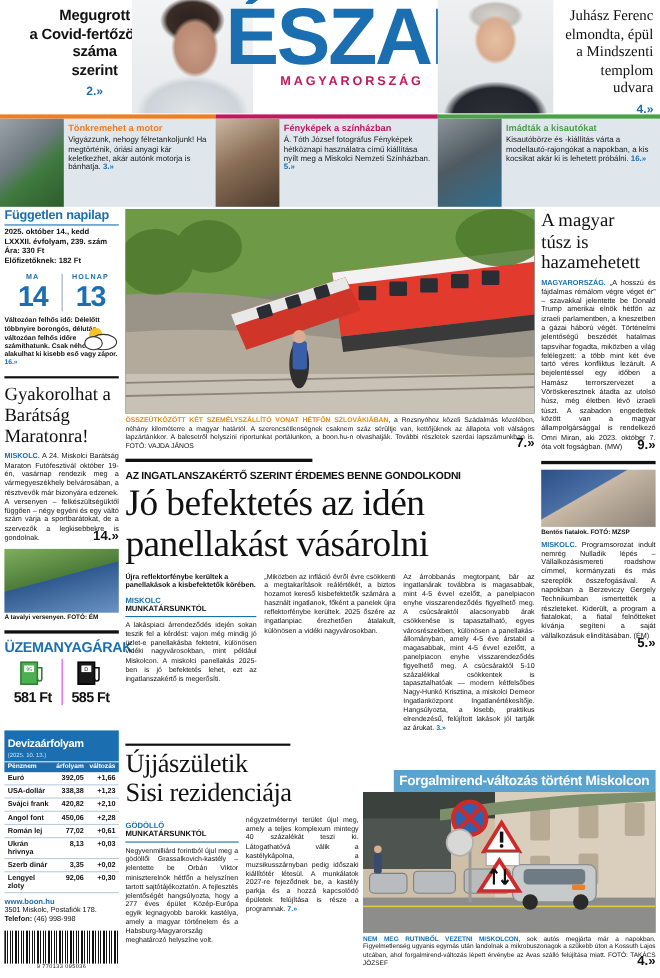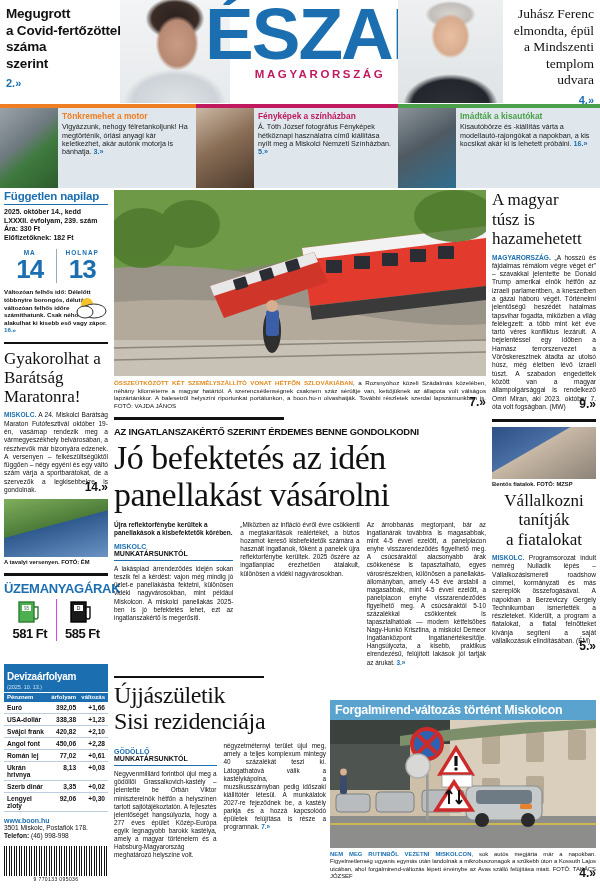--- a/index.html
+++ b/index.html
@@ -5,21 +5,21 @@
   * { margin:0; padding:0; box-sizing:border-box; }
   body {
     width:600px; height:889px; background:#ffffff;
     font-family:"Liberation Sans", sans-serif;
     overflow:hidden; position:relative;
   }
   .page { width:600px; height:889px; position:relative; }
 
   
   .masthead { position:relative; height:105px; width:600px; background:#fff; overflow:hidden; }
-  .mh-left { position:absolute; left:6px; top:6px; width:160px; }
+  .mh-left { position:absolute; left:6px; top:6px; width:160px;text-align:center; }
   .mh-left .ln {
     font-weight:bold; font-size:13.5px; line-height:16.5px; color:#111;
     letter-spacing:-0.2px;
   }
   .mh-page { color:#1b6fb0; font-weight:bold; font-size:11px; margin-top:5px; }
   .mh-photo-l {
     position:absolute; left:120px; top:0; width:110px; height:103px;
     background:
       radial-gradient(ellipse 30px 38px at 52% 42%, #c99a84 0%, #b88a74 60%, rgba(184,138,116,0) 72%),
       radial-gradient(ellipse 42px 30px at 50% 18%, #2a2020 0%, #3a2c26 55%, rgba(58,44,38,0) 70%),
@@ -154,21 +154,21 @@
   .rrail { position:absolute; left:492px; top:0; width:104px; }
   .rr-h {
     font-family:"Liberation Serif", serif; font-size:17px; line-height:19.5px; color:#111;
   }
   .rr-body { font-size:6.6px; line-height:8.3px; text-align:justify; color:#111; margin-top:5px; }
   .rr-photo { width:100%; height:52px; margin-top:7px;
     background:linear-gradient(150deg,#2c4f86,#4a6fa5 40%,#c9b9a6 41%,#8d8378); }
 
   
   .bottom-box { position:absolute; left:330px; top:700px; width:266px; height:186px; }
-  .bb-bar { background:#5ba3cf; padding:3px 5px; }
+  .bb-bar { background:#5ba3cf; padding:3px 5px;margin-left:28px; }
   .bb-bar h3 { color:#fff; font-size:12.4px; font-weight:bold; letter-spacing:-0.3px; }
   .bb-photo { width:100%; height:128px; position:relative; overflow:hidden;
     background:linear-gradient(100deg,#4a4a48 0%,#6e6a60 14%,#cbbda6 30%,#e0d6c4 52%,#b9b2a6 70%,#8f9a84 88%,#5f6b58 100%); }
   .bb-cap { font-size:5.9px; line-height:7.4px; color:#111; margin-top:3px; text-align:justify; }
   .bb-cap b { color:#1b6fb0; }
 </style>
 </head>
 <body>
 
 <div class="page">
@@ -482,25 +482,20 @@
       <div class="rr-body">
         <span class="kicker">MAGYARORSZÁG.</span><span> „A hosszú és fájdalmas rémálom végre véget ér” – szavakkal jelentette be Donald Trump amerikai elnök hétfőn az izraeli parlamentben, a kneszetben a gázai háború végét. Történelmi jelentőségű beszédét hatalmas tapsvihar fogadta, miközben a világ felélegzett: a több mint két éve tartó véres konfliktus lezárult. A bejelentéssel egy időben a Hamász terrorszervezet a Vöröskeresztnek átadta az utolsó húsz, még életben lévő izraeli túszt. A szabadon engedettek között van a magyar állampolgársággal is rendelkező Omri Miran, aki 2023. október 7. óta volt fogságban. (MW)</span>
         <span class="pg-big">9.»</span>
       </div>
 
       <div class="rule"></div>
 
       <div class="rr-photo" style="margin-top:0;"></div>
       <div class="cap">Bentős fiatalok. FOTÓ: MZSP</div>
 
-      <div class="rr-h" style="margin-top:4px; text-align:center;">
-        <div>Vállalkozni</div>
-        <div>tanítják</div>
-        <div>a fiatalokat</div>
-      </div>
       <div class="rr-body">
         <span class="kicker">MISKOLC.</span><span> Programsorozat indult nemrég Nulladik lépés – Vállalkozásismereti roadshow címmel, kormányzati és más szereplők összefogásával. A napokban a Berzeviczy Gergely Technikumban ismertették a részleteket. Kiderült, a program a fiatalokat, a fiatal felnőtteket kívánja segíteni a saját vállalkozásuk elindításában. (ÉM)</span>
         <span class="pg-big">5.»</span>
       </div>
     </div>
 
   </div>
 
   <div class="bottom-box">
     <div class="bb-bar">

